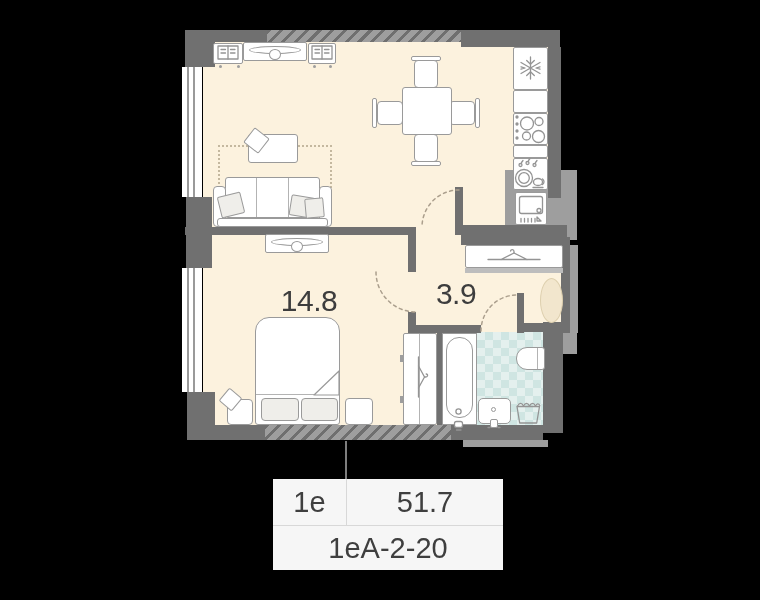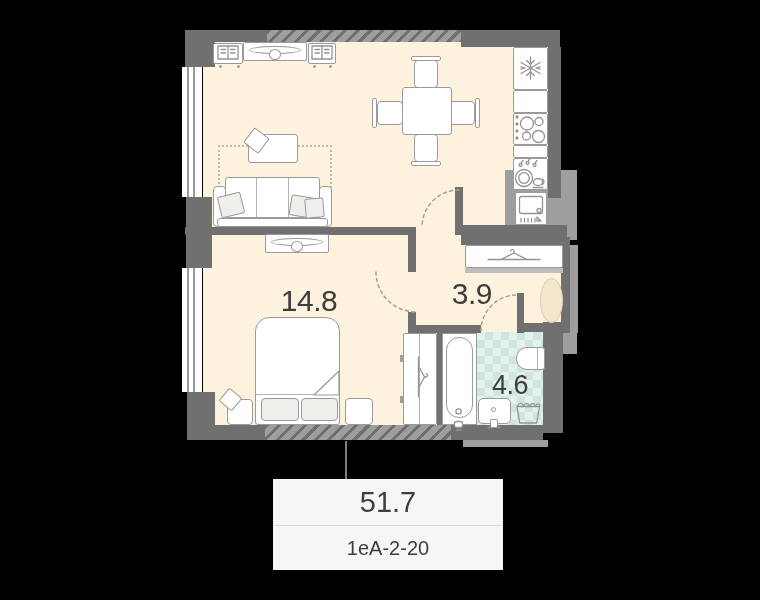--- a/index.html
+++ b/index.html
@@ -25,21 +25,21 @@
   .arealbl{position:absolute;font-size:30px;color:#3d3d3d;letter-spacing:-0.5px;text-align:center;}
   .arealbl.small{font-size:27px;}
   .ovalrug{position:absolute;background:#f2e6cd;border:1.5px solid #ddcfae;border-radius:50%;box-sizing:border-box;}
   .dot{position:absolute;width:3px;height:3px;border-radius:50%;background:#9e9e9e;}
   .card{position:absolute;left:273px;top:479px;width:230px;height:91px;background:#f6f6f6;color:#3f3f3f;}
   .card .row1{position:absolute;left:0;top:0;width:100%;height:46px;display:flex;}
   .card .c1{width:74px;height:100%;display:flex;align-items:center;justify-content:center;
             border-right:1.5px solid #d8d8d8;box-sizing:border-box;font-size:29px;}
   .card .c2{flex:1;display:flex;align-items:center;justify-content:center;font-size:29px;}
   .card .row2{position:absolute;left:0;top:46px;width:100%;height:45px;display:flex;align-items:center;
-              justify-content:center;border-top:1.5px solid #d8d8d8;box-sizing:border-box;font-size:20px;}
+              justify-content:center;border-top:1.5px solid #d8d8d8;box-sizing:border-box;font-size:29px;}
   svg.icons{position:absolute;left:0;top:0;pointer-events:none;}
 </style>
 </head>
 <body>
 
 <div class="stage">
 
   <div class="floor" style="left:203px;top:42px;width:345px;height:185px;"></div>
   <div class="floor" style="left:416px;top:227px;width:147px;height:106px;"></div>
   <div class="floor" style="left:203px;top:227px;width:213px;height:198px;"></div>
@@ -223,24 +223,24 @@
       <path d="M517,406.5 h22.5 l-2.8,16.5 h-17 z"></path>
       <path d="M517.5,406 c2,-3.5 4.3,-3.5 6,0 c1.8,-3.5 4.2,-3.5 6,0 c1.8,-3.5 4.2,-3.5 6,0 c1.3,-2.6 3.2,-2.8 4.3,-0.4"></path>
     </g>
 
     <path d="M488,427.5 h2 M498,427.5 h2"></path>
 
     <path d="M339,371 V395 H314 Z" fill="#fff" stroke="#9a9a9a" stroke-width="1.2"></path>
   </svg>
 
   <div class="arealbl" style="left:269px;top:256px;width:80px;margin-top:28px;">14.8</div>
-  <div class="arealbl" style="left:420px;top:277px;width:72px;text-align:right;">3.9</div>
-  <div class="arealbl small" style="left:474px;top:370px;width:72px;">4.6</div>
+  <div class="arealbl" style="left:420px;top:277px;width:72px;">3.9</div>
 
   <div class="abs" style="left:345px;top:441px;width:2px;height:38px;background:#7e7e7e;"></div>
   <div class="card">
     <div class="row1">
+      <div class="c1">1е</div>
       <div class="c2">51.7</div>
     </div>
     <div class="row2">1еА-2-20</div>
   </div>
 
 </div>
 
 </body></html>

